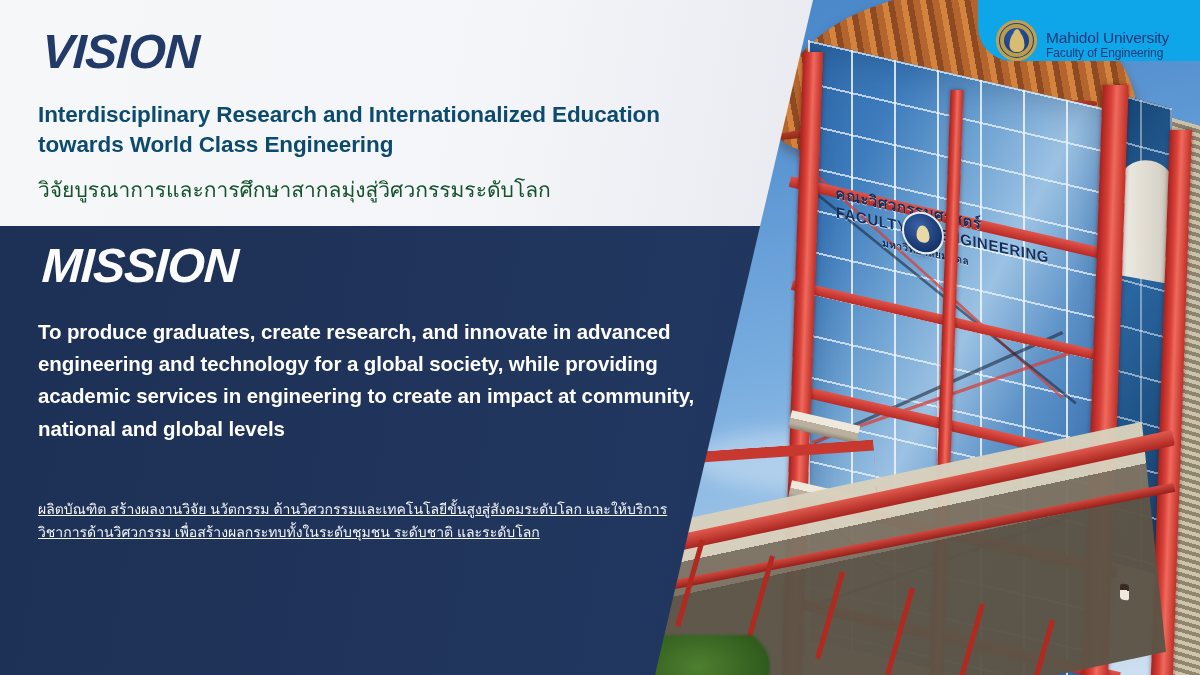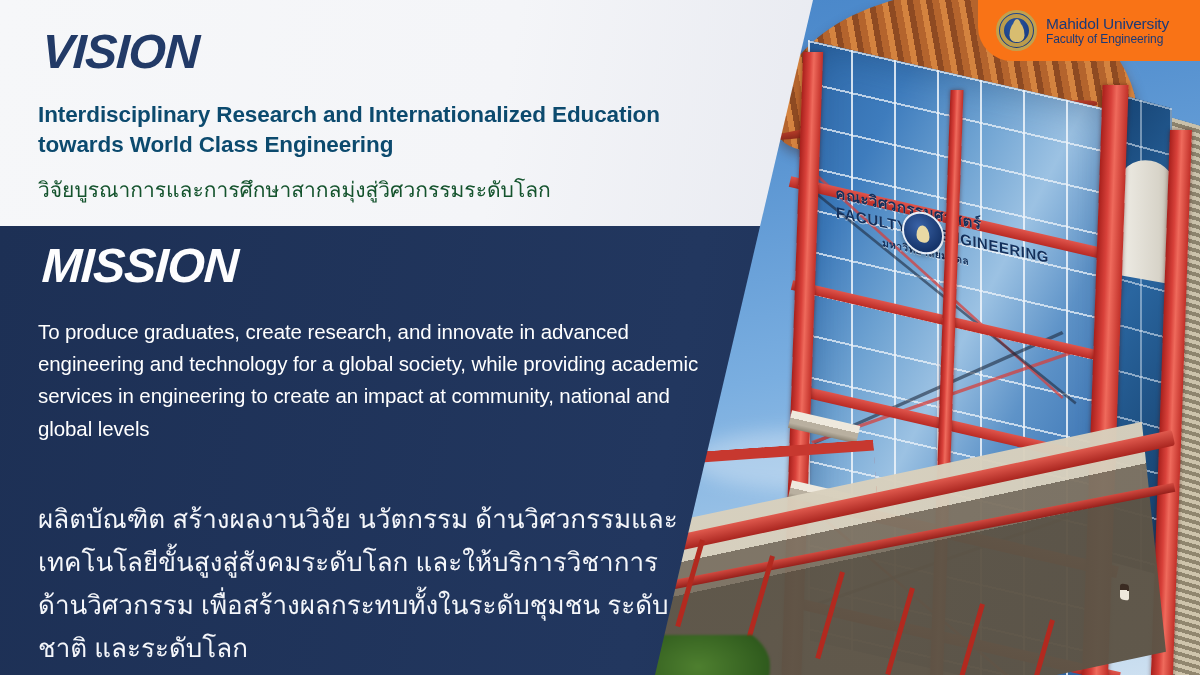--- a/index.html
+++ b/index.html
@@ -365,47 +365,48 @@
     line-height: 1.3;
     color: #14532d;
   }
 
   .mission-en {
     position: absolute;
     left: 38px; top: 316px;
     width: 665px;
     margin: 0;
     font-size: 20.5px;
-    font-weight: 400;
+    font-weight: 700;
     line-height: 1.57;
     color: #ffffff;
     letter-spacing: -0.1px;
   }
   .mission-th {
     position: absolute;
     left: 38px; top: 498px;
     width: 640px;
     margin: 0;
-    font-size: 26px;
+    font-size: 14px;
     font-weight: 400;
     line-height: 1.66;
     color: #f4f6fa;
+    text-decoration: underline;
   }
 
   
   .logo-badge {
     position: absolute;
     right: 0;
     top: 0;
     width: 222px;
     height: 61px;
-    background: #f97316;
+    background: #0ea5e9;
     border-bottom-left-radius: 34px;
     display: flex;
-    align-items: center;
+    align-items: flex-end;
     padding-left: 18px;
     box-sizing: border-box;
     gap: 9px;
   }
   .seal {
     position: relative;
     width: 41px;
     height: 41px;
     border-radius: 50%;
     background: radial-gradient(circle at 42% 34%, #2a56a0 0%, #1b3f86 55%, #16336d 100%);

